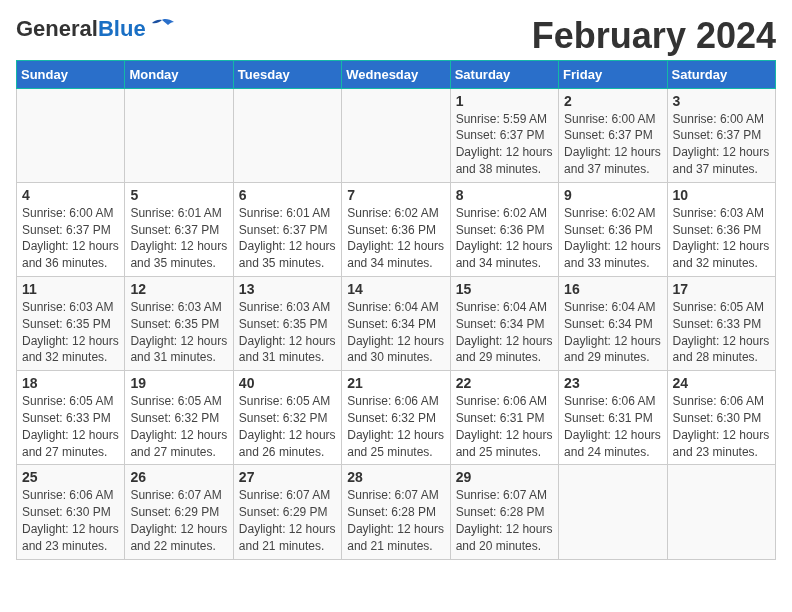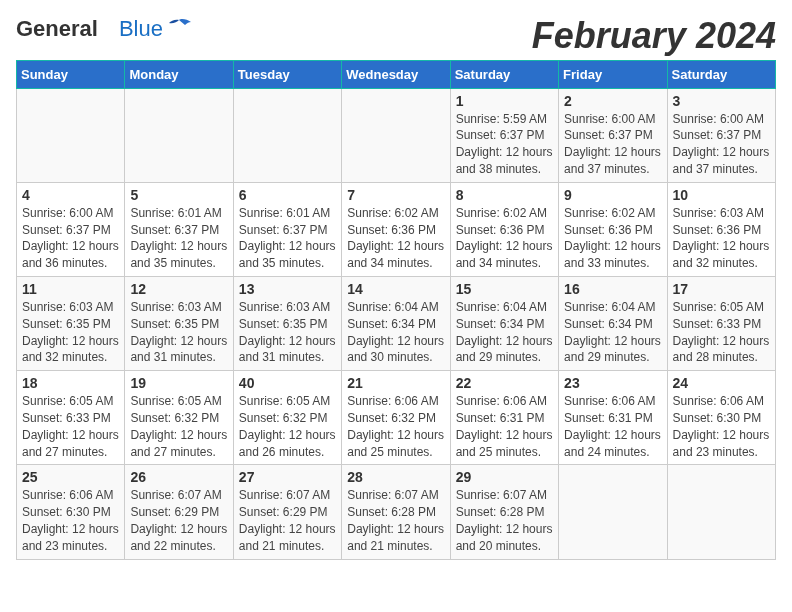--- a/index.html
+++ b/index.html
@@ -11,21 +11,20 @@
       padding: 16px;
     }
     .header {
       display: flex;
       align-items: flex-start;
       justify-content: space-between;
       margin-bottom: 4px;
     }
     .title-block {
       text-align: center;
-      font-style: italic;
     }
     .title-block h1 {
       font-size: 36px;
       font-weight: bold;
       color: #333;
       line-height: 1.1;
     }
     .title-block h2 {
       font-size: 16px;
       font-weight: normal;
@@ -75,23 +74,22 @@
       flex-direction: row;
       align-items: center;
     }
     .logo-general {
       font-size: 22px;
       font-weight: bold;
       color: #333;
     }
     .logo-blue-text {
       font-size: 22px;
-      font-weight: normal;
+      font-weight: bold;
       color: #1a6fc4;
-      padding-left: 21px;
     }
     .logo-bird {
       margin-left: 2px;
     }
   </style>
 </head>
 <body>
 
 <div class="header">
   <div class="logo-wrapper">

